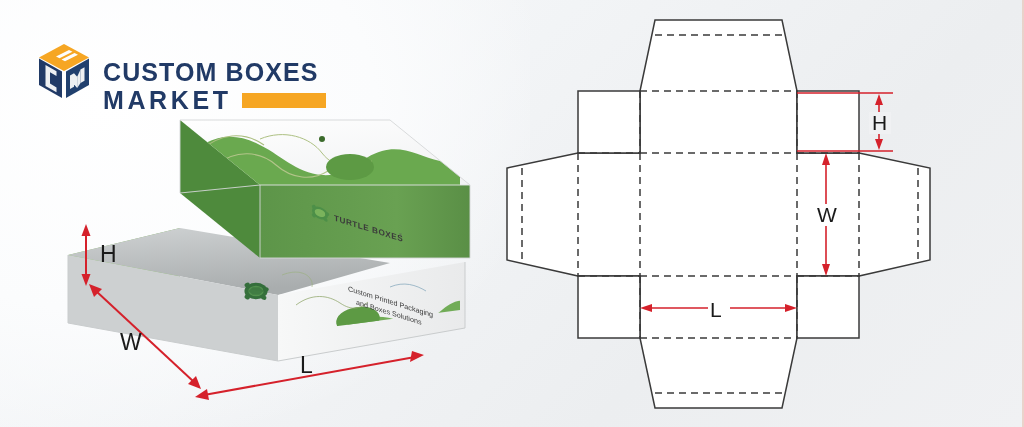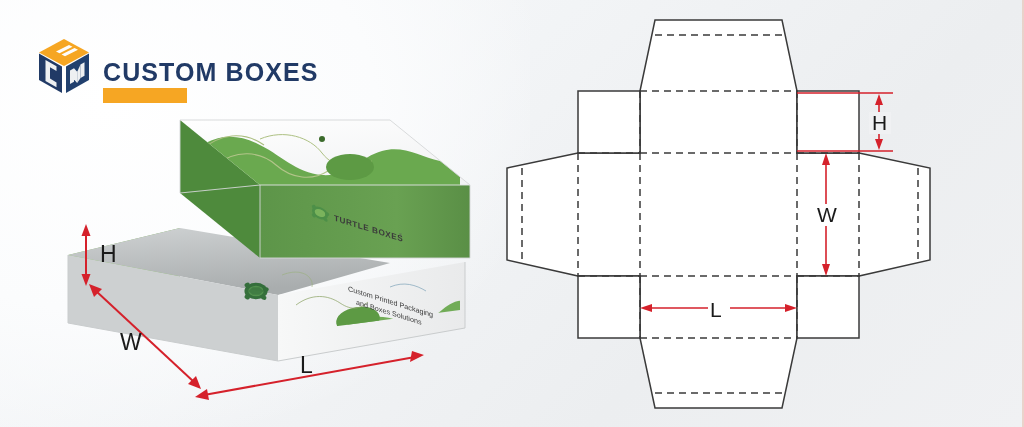--- a/index.html
+++ b/index.html
@@ -103,20 +103,21 @@
 
       <path d="M53,16.5 L30,29.6 L30,56 L53,43 Z" fill="#21406e"></path>
       <path d="M34,33.5 L38,31.2 L38,44.8 L34,47.1 Z" fill="#eef0f2"></path>
       <path d="M44.5,27.5 L48.5,25.2 L48.5,38.8 L44.5,41.1 Z" fill="#eef0f2"></path>
       <path d="M38,31.2 L41.2,34.8 L41.2,46 L38,42.5 Z" fill="#eef0f2"></path>
       <path d="M44.5,27.5 L41.2,34.8 L41.2,46 L44.5,41.1 Z" fill="#eef0f2"></path>
     </svg>
     <div class="logo-words">
       <div class="logo-line1">CUSTOM BOXES</div>
       <div class="logo-line2">
+        <span class="logo-market">MARKET</span>
         <span class="logo-bar"></span>
       </div>
     </div>
   </div>
 
   <div class="box-render">
     <svg width="430" height="320" viewBox="0 0 430 320">
       <defs>
         <linearGradient id="lidTopG" x1="0" y1="0" x2="0.6" y2="1">
           <stop offset="0%" stop-color="#ffffff"></stop>

